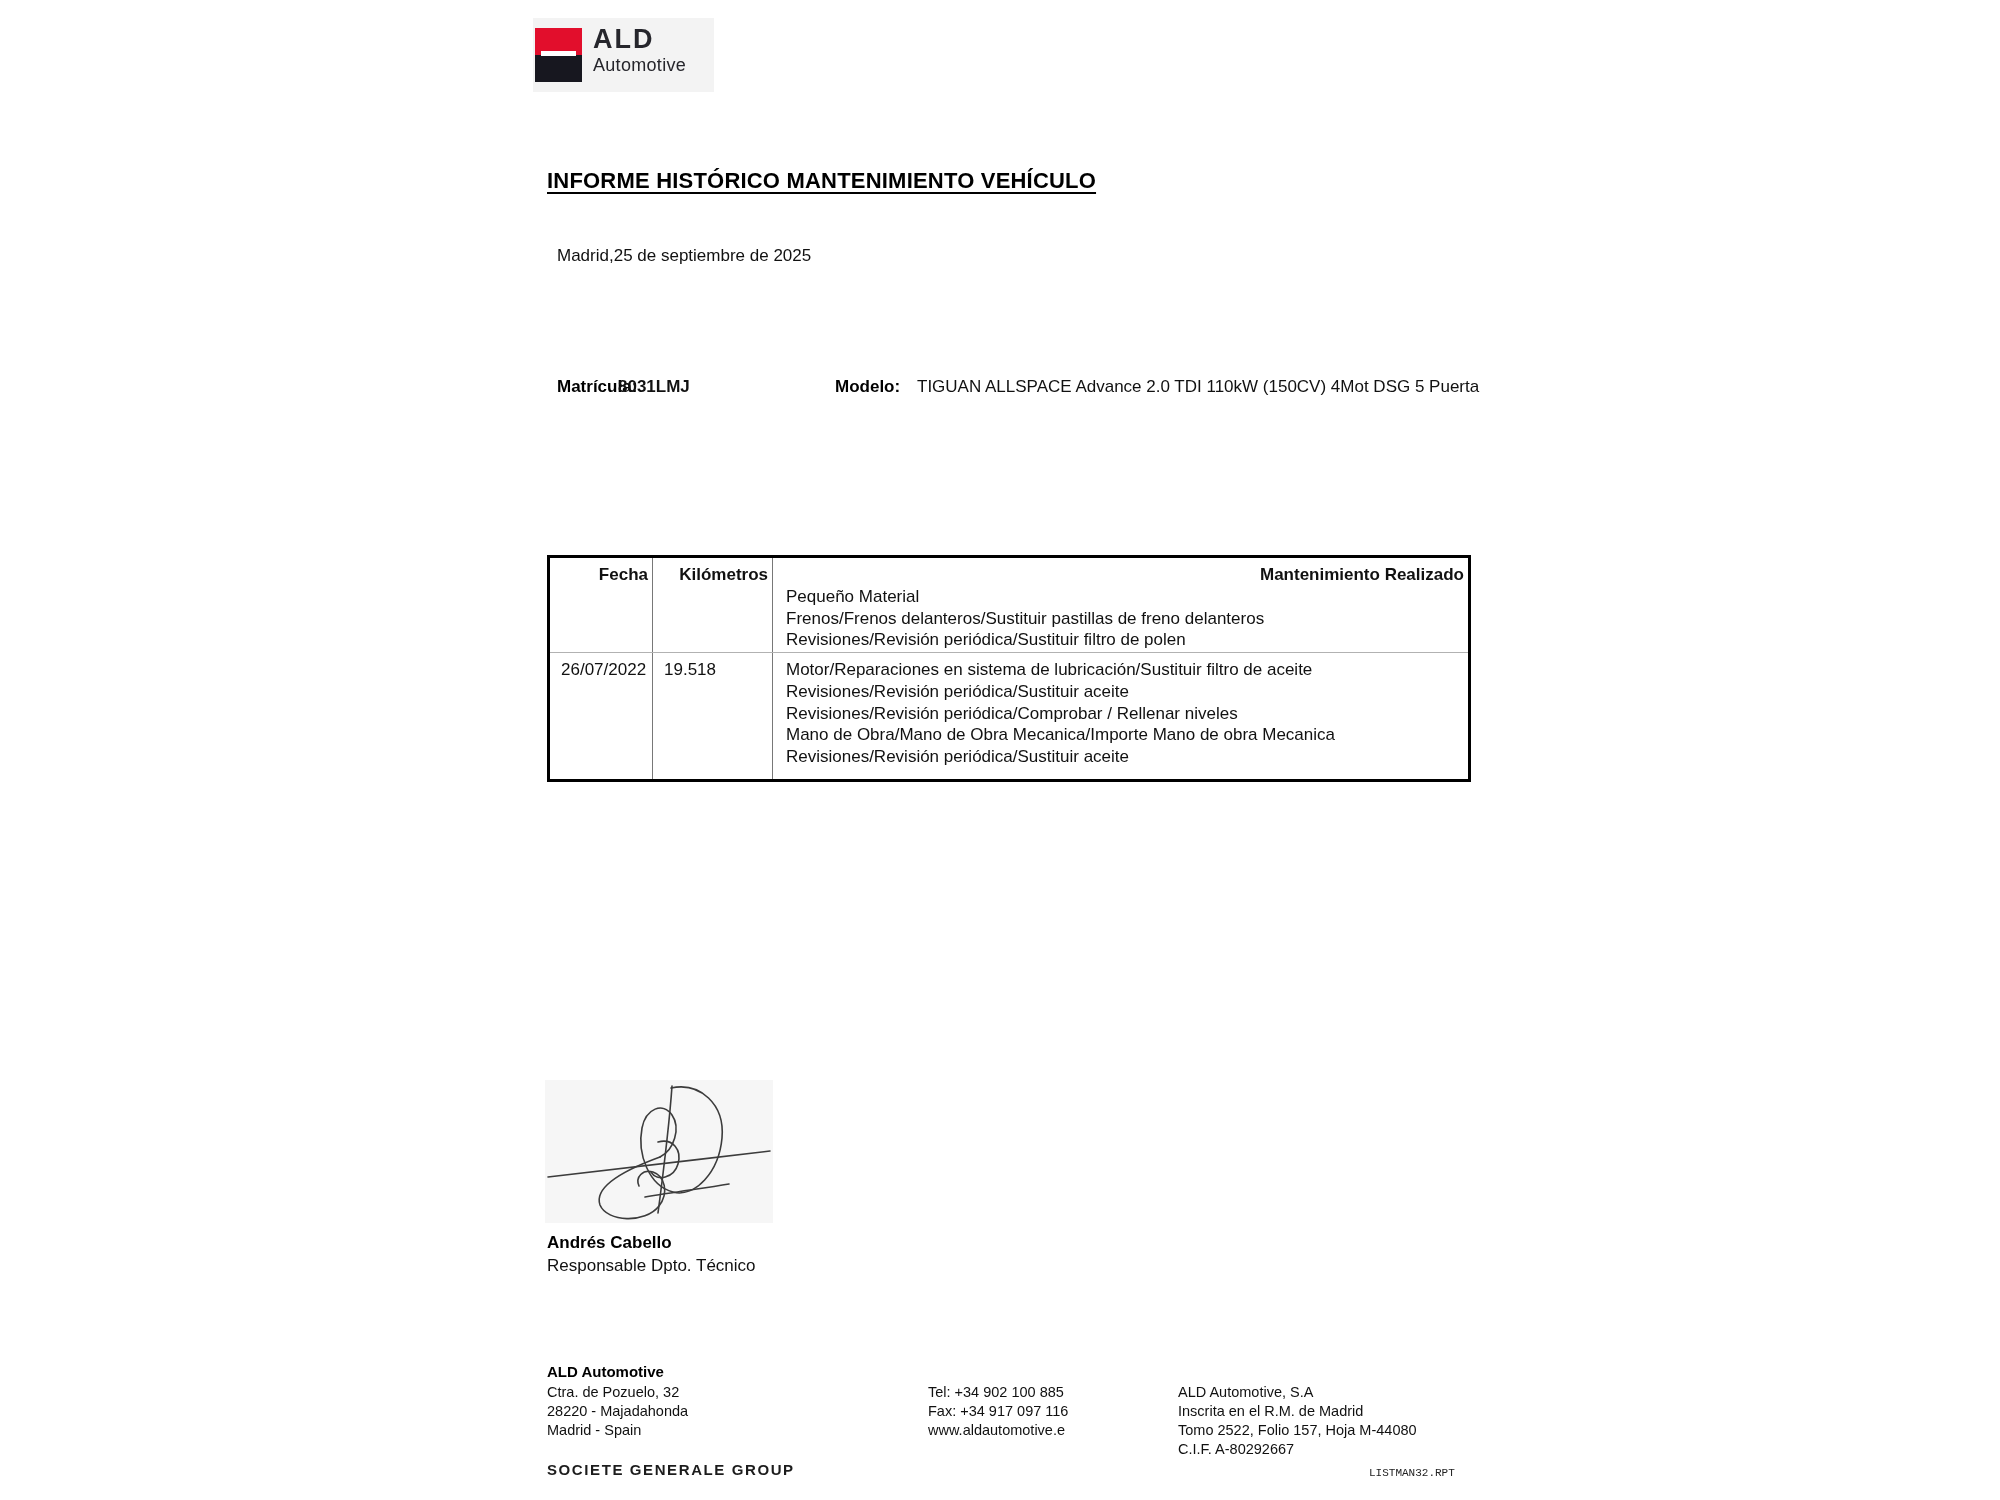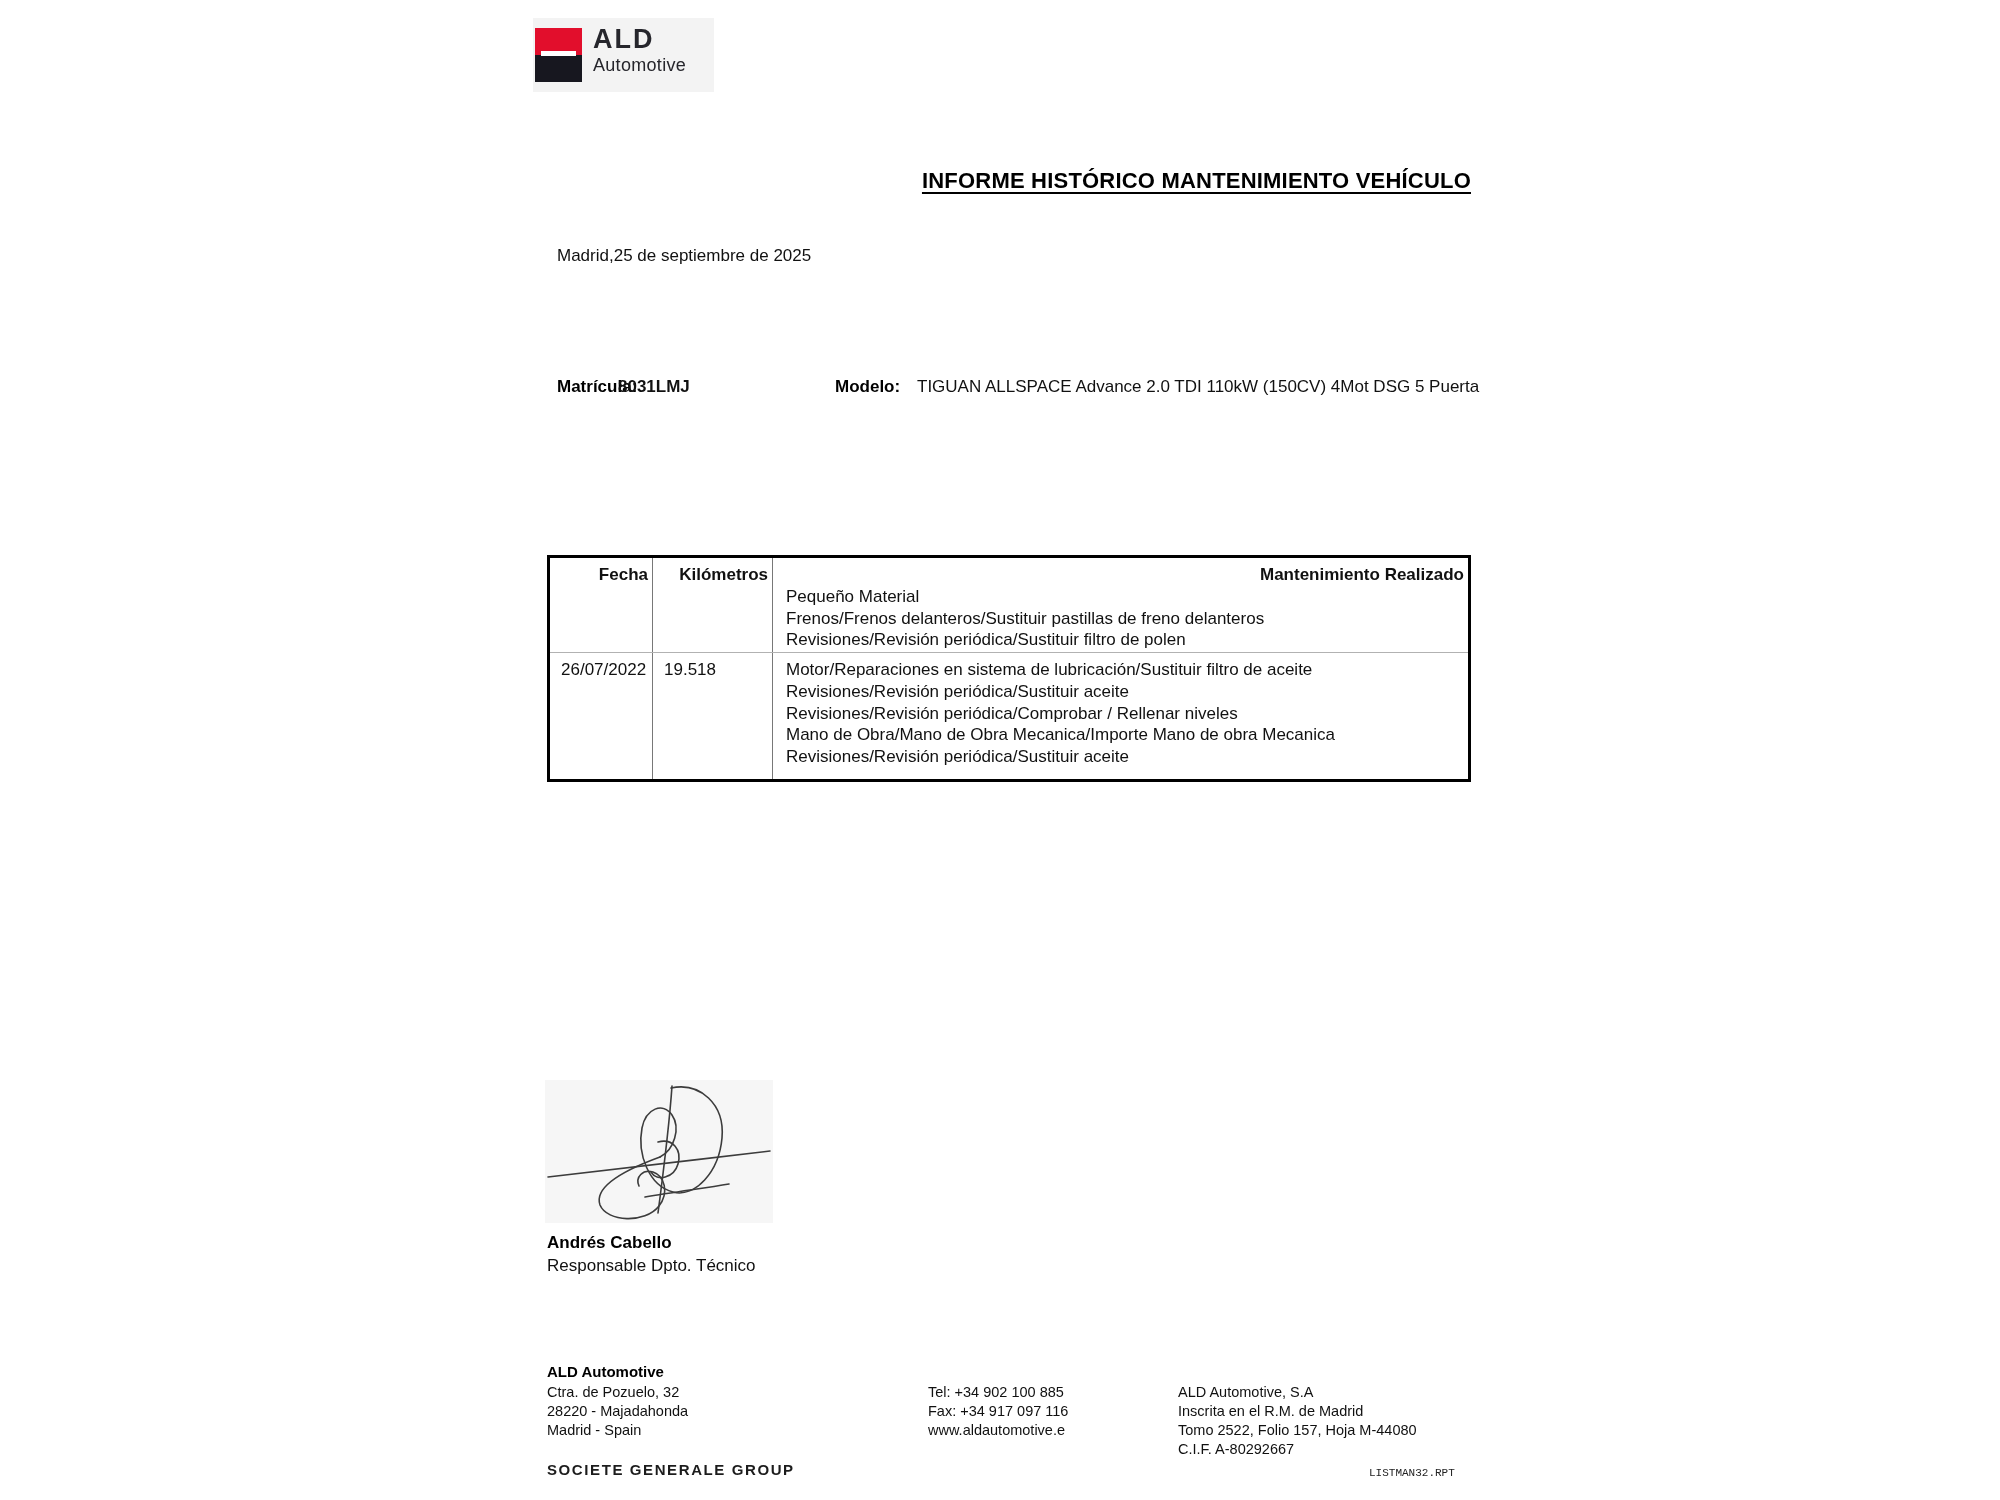--- a/index.html
+++ b/index.html
@@ -32,21 +32,21 @@
   }
   .logo-text { position: absolute; left: 60px; top: 7px; color: #26262c; }
   .logo-ald {
     font-size: 27px; font-weight: 700; letter-spacing: 2px; line-height: 28px;
   }
   .logo-automotive {
     font-size: 18px; font-weight: 400; letter-spacing: 0.3px; line-height: 24px;
   }
 
   
-  .title-wrap { left: 547px; top: 168px; width: 924px; text-align: right; }
+  .title-wrap { left: 547px; top: 168px; width: 924px; text-align: left; }
   .title {
     display: inline-block;
     font-size: 22px; font-weight: 700; color: #000;
     text-decoration: underline;
     text-underline-offset: 4px;
     text-decoration-thickness: 2px;
     letter-spacing: 0.2px;
   }
   .dateline { left: 557px; top: 246px; font-size: 17px; color: #111; }
 

